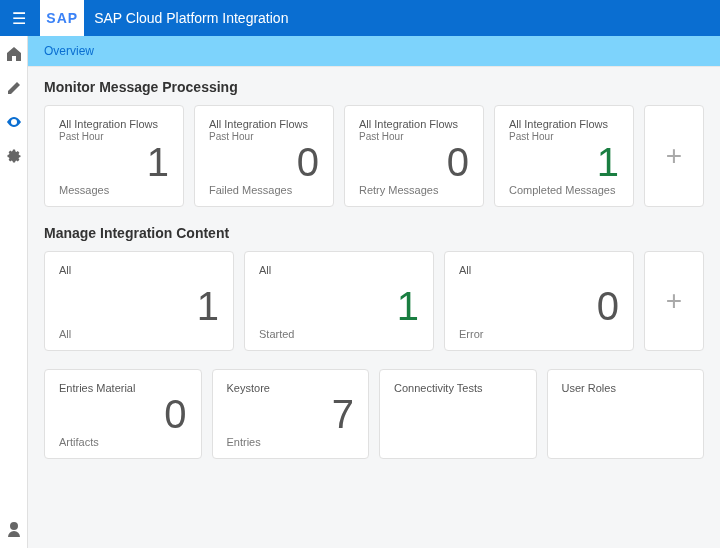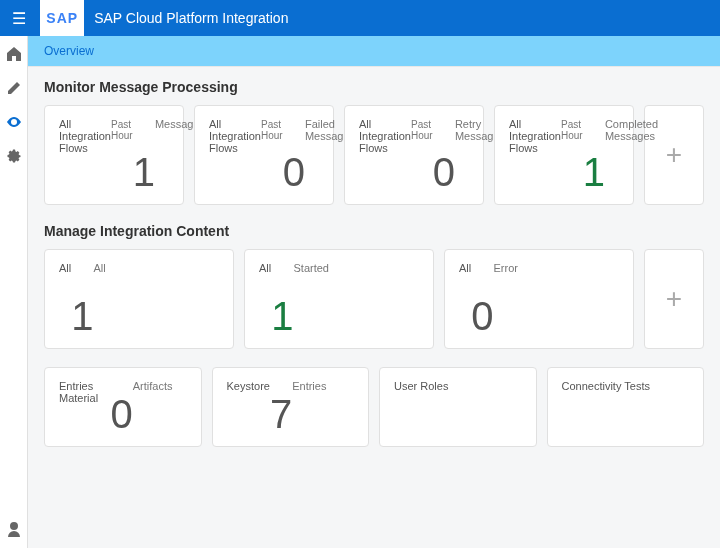--- a/index.html
+++ b/index.html
@@ -100,25 +100,25 @@
       display: flex;
       gap: 10px;
       flex-wrap: nowrap;
       align-items: stretch;
     }
 
     .tile {
       background: #fff;
       border: 1px solid #e0e0e0;
       border-radius: 4px;
-      padding: 12px 28px 10px 14px;
+      padding: 12px 14px 10px 14px;
       min-width: 130px;
       flex: 1;
       display: flex;
-      flex-direction: row;
+      flex-direction: column;
       cursor: pointer;
       position: relative;
       min-height: 100px;
     }
 
     .tile-top-label {
       font-size: 11px;
       color: #555;
       font-weight: 500;
     }
@@ -288,24 +288,24 @@
           <div class="tile-bottom-label">Artifacts</div>
         </div>
 
         <div class="tile tile-security">
           <div class="tile-top-label">Keystore</div>
           <div class="tile-number">7</div>
           <div class="tile-bottom-label">Entries</div>
         </div>
 
         <div class="tile tile-security">
+          <div class="tile-top-label">Connectivity Tests</div>
+        </div>
+
+        <div class="tile tile-security">
           <div class="tile-top-label">User Roles</div>
-        </div>
-
-        <div class="tile tile-security">
-          <div class="tile-top-label">Connectivity Tests</div>
         </div>
 
       </div>
     </div>
 
   </div>
 </div>
 
 </body></html>

